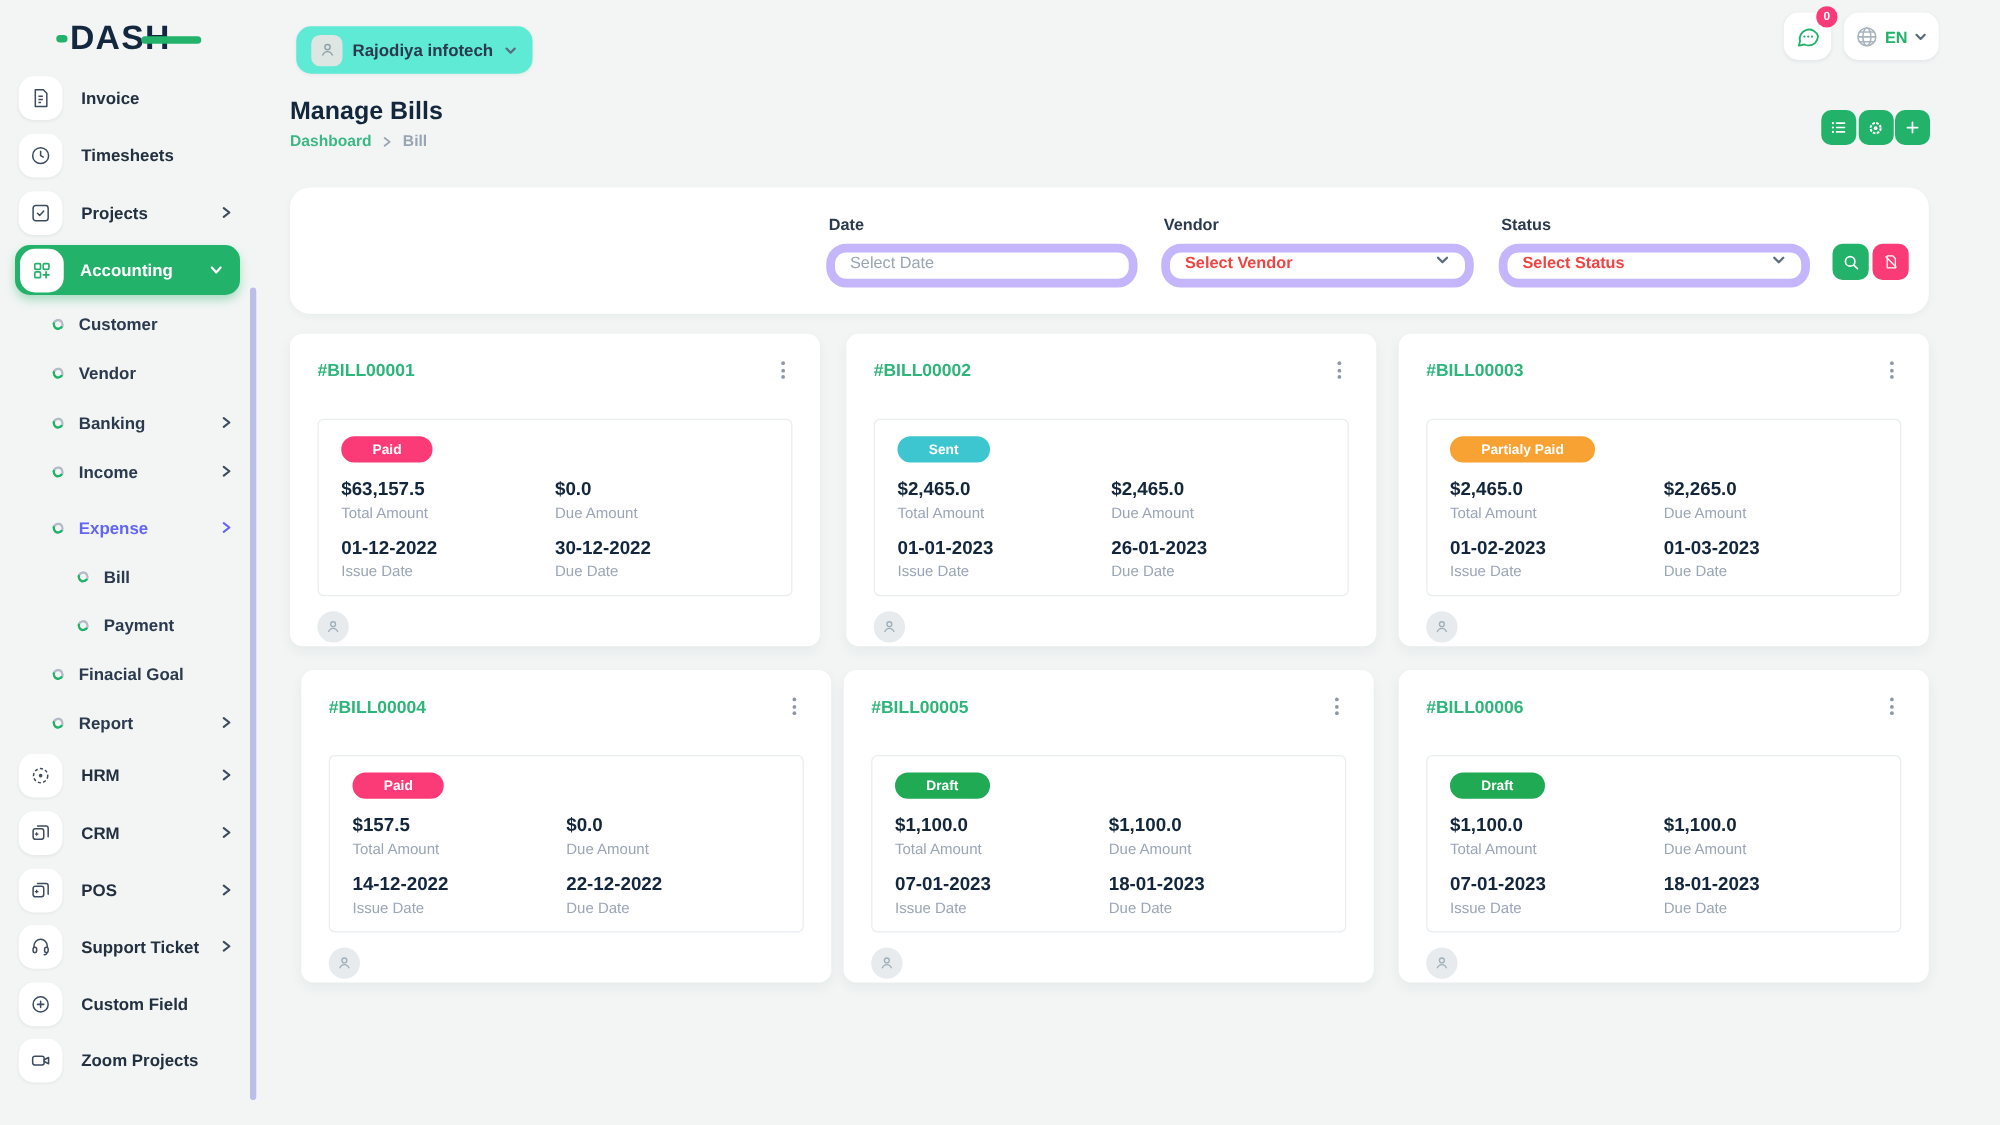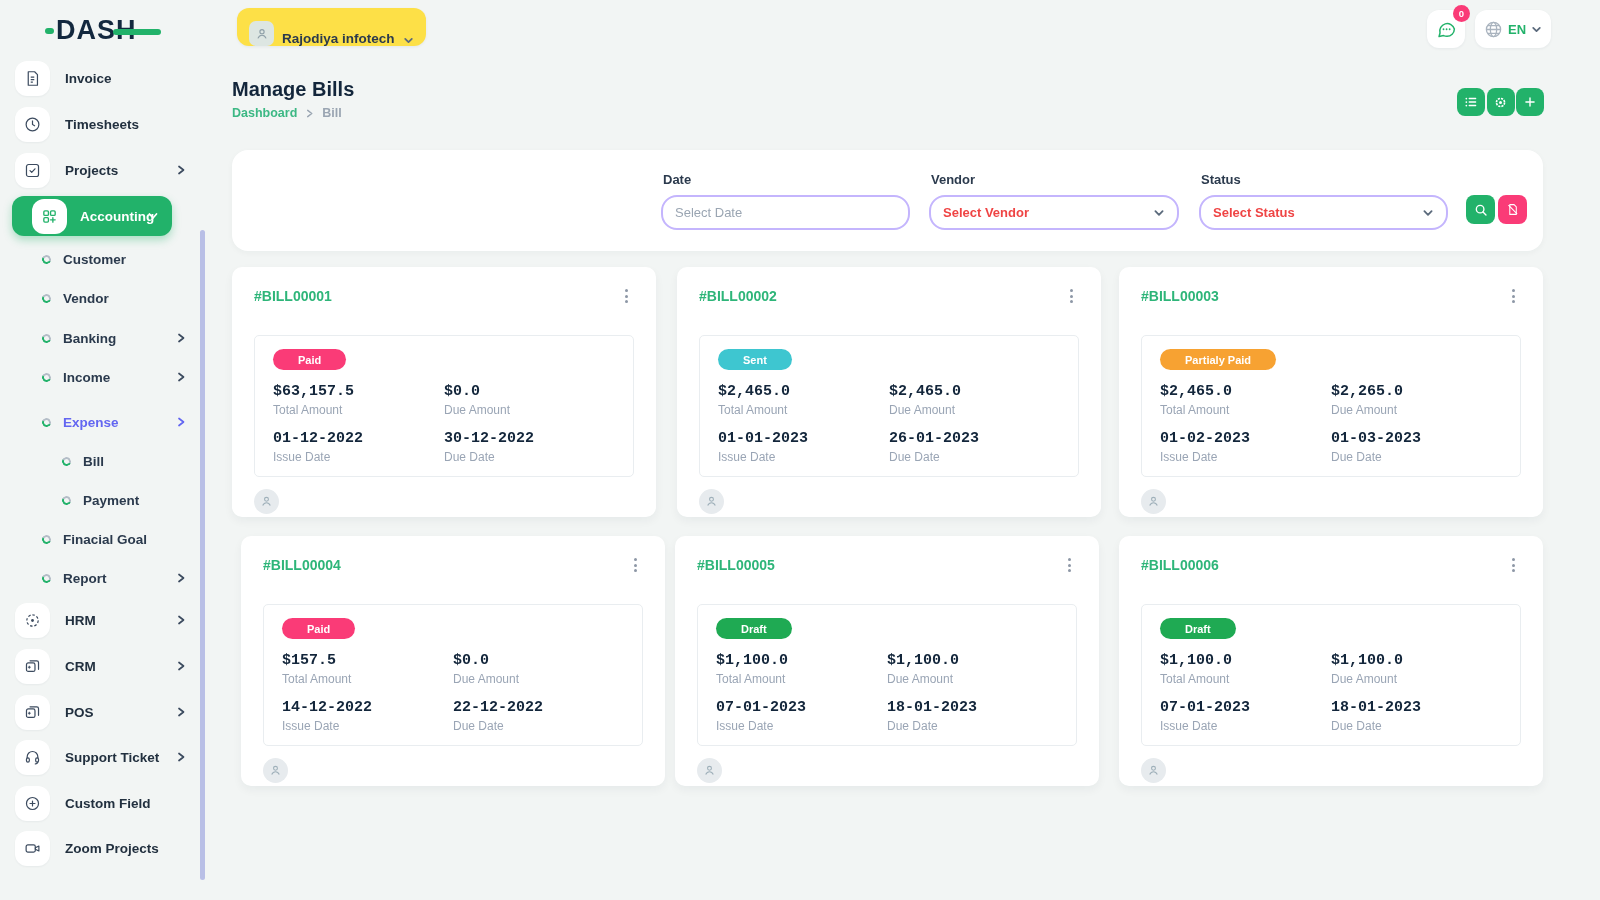--- a/index.html
+++ b/index.html
@@ -12,22 +12,22 @@
   }
   svg { display: block; }
 
   
   .logo { position: absolute; left: 56px; top: 15px; }
   .logo-text { font-size: 27px; font-weight: 800; letter-spacing: 1px; color: #13283e; }
   .logo-dot { position: absolute; left: -11px; top: 13px; width: 9px; height: 6px; border-radius: 3px; background: #22b26a; }
   .logo-bar { position: absolute; right: -24px; top: 14px; width: 48px; height: 6px; border-radius: 3px; background: #22b26a; }
 
   .company-pill {
-    position: absolute; left: 237px; top: 8px; height: 38px;
-    background: #fde047; border-radius: 12px; display: flex; align-items: flex-end;
+    position: absolute; left: 237px; top: 21px; height: 38px;
+    background: #5eead4; border-radius: 12px; display: flex; align-items: center;
     gap: 8px; padding: 0 12px; box-shadow: 0 1px 3px rgba(20,40,60,.06); cursor: pointer;
   }
   .company-avatar { width: 25px; height: 25px; border-radius: 7px; background: #dde6e2; display: flex; align-items: center; justify-content: center; }
   .company-name { font-size: 13.5px; font-weight: 700; color: #2b3a4d; }
 
   .chat-btn {
     position: absolute; left: 1427px; top: 10px; width: 38px; height: 38px;
     background: #fff; border-radius: 12px; display: flex; align-items: center; justify-content: center;
     box-shadow: 0 1px 3px rgba(20,40,60,.06); cursor: pointer;
   }
@@ -47,21 +47,21 @@
   
   .sidebar { position: absolute; left: 0; top: 58px; width: 210px; height: 842px; }
   .nav-item { position: absolute; left: 0; width: 200px; height: 40px; display: flex; align-items: center; cursor: pointer; }
   .nav-item .icon-box {
     width: 35px; height: 35px; background: #fff; border-radius: 12px; margin-left: 15px;
     display: flex; align-items: center; justify-content: center; color: #3c4b5f;
     box-shadow: 0 1px 2px rgba(20,40,60,.05); flex: 0 0 auto;
   }
   .nav-label { font-size: 13.5px; font-weight: 700; color: #22303f; margin-left: 15px; }
   .nav-chev { position: absolute; right: 14px; color: #3c4b5f; }
-  .nav-item.active-pill { left: 12px; width: 160px; background: #22b26a; border-radius: 12px; box-shadow: 0 4px 8px rgba(34,178,106,.35); padding-left: 16px; }
+  .nav-item.active-pill { left: 12px; width: 180px; background: #22b26a; border-radius: 12px; box-shadow: 0 4px 8px rgba(34,178,106,.35); }
   .nav-item.active-pill .icon-box { margin-left: 4px; color: #22b26a; box-shadow: none; }
   .nav-item.active-pill .nav-label { color: #fff; margin-left: 13px; }
   .nav-item.active-pill .nav-chev { color: #fff; }
   .nav-item.sub { padding-left: 42px; }
   .nav-item.subsub { padding-left: 62px; }
   .bullet {
     width: 9px; height: 9px; border-radius: 50%; flex: 0 0 auto;
     border: 2px solid #b4bdc7; border-left-color: #22b26a; border-bottom-color: #22b26a;
     transform: rotate(-20deg);
   }
@@ -83,22 +83,22 @@
     display: flex; align-items: center; justify-content: center; cursor: pointer;
   }
 
   
   .filter-card {
     position: absolute; left: 232px; top: 150px; width: 1311px; height: 101px;
     background: #fff; border-radius: 16px; box-shadow: 0 2px 6px rgba(20,40,60,.04);
   }
   .f-label { position: absolute; top: 22px; font-size: 13px; font-weight: 600; color: #2b3a4d; }
   .f-field {
-    position: absolute; top: 45px; height: 35px; border: 2px solid #c4b5fd; border-radius: 16px;
-    background: #fff; display: flex; align-items: center; padding: 0 12px; font-size: 13px;
+    position: absolute; top: 45px; height: 35px; border: 7px solid #c4b5fd; border-radius: 16px;
+    background: #fff; display: flex; align-items: flex-start; padding: 0 12px; font-size: 13px;
   }
   .f-input { border: none; outline: none; width: 100%; font-size: 13px; font-family: "Liberation Sans", sans-serif; color: #344054; background: transparent; }
   .f-input::placeholder { color: #9aa5b2; }
   .f-select { justify-content: space-between; color: #ef4444; font-weight: 600; cursor: pointer; }
   .f-btn { position: absolute; top: 45px; width: 29px; height: 29px; border: none; border-radius: 8px; color: #fff; display: flex; align-items: center; justify-content: center; cursor: pointer; }
   .f-btn.search { background: #22b26a; }
   .f-btn.reset { background: #fa3b77; }
 
   
   .bill-card {
@@ -109,21 +109,21 @@
   .bill-id { font-size: 14px; font-weight: 700; color: #2eb579; text-decoration: none; cursor: pointer; }
   .kebab { display: flex; flex-direction: column; gap: 2.5px; padding: 4px 6px; cursor: pointer; }
   .kebab span { width: 3px; height: 3px; border-radius: 50%; background: #8d97a6; }
   .bill-box { margin-top: 28px; border: 1px solid #e9edf0; border-radius: 5px; padding: 13px 18px 15px; height: 142px; }
   .badge {
     display: inline-flex; align-items: center; justify-content: center; height: 21px;
     padding: 0 25px; border-radius: 11px; color: #fff; font-size: 11px; font-weight: 700;
   }
   .bb-row { display: flex; margin-top: 13px; }
   .bb-cell { width: 50%; }
-  .bb-val { font-size: 15px; font-weight: 700; color: #13263b; font-family: Liberation Mono, monospace; }
+  .bb-val { font-size: 15px; font-weight: 700; color: #13263b; }
   .bb-lbl { font-size: 12px; color: #9aa5b5; margin-top: 3px; }
   .bill-avatar {
     margin-top: 12px; width: 25px; height: 25px; border-radius: 50%; background: #e7ebee;
     display: flex; align-items: center; justify-content: center;
   }
 </style>
 </head>
 <body>
 
 <div class="logo">

